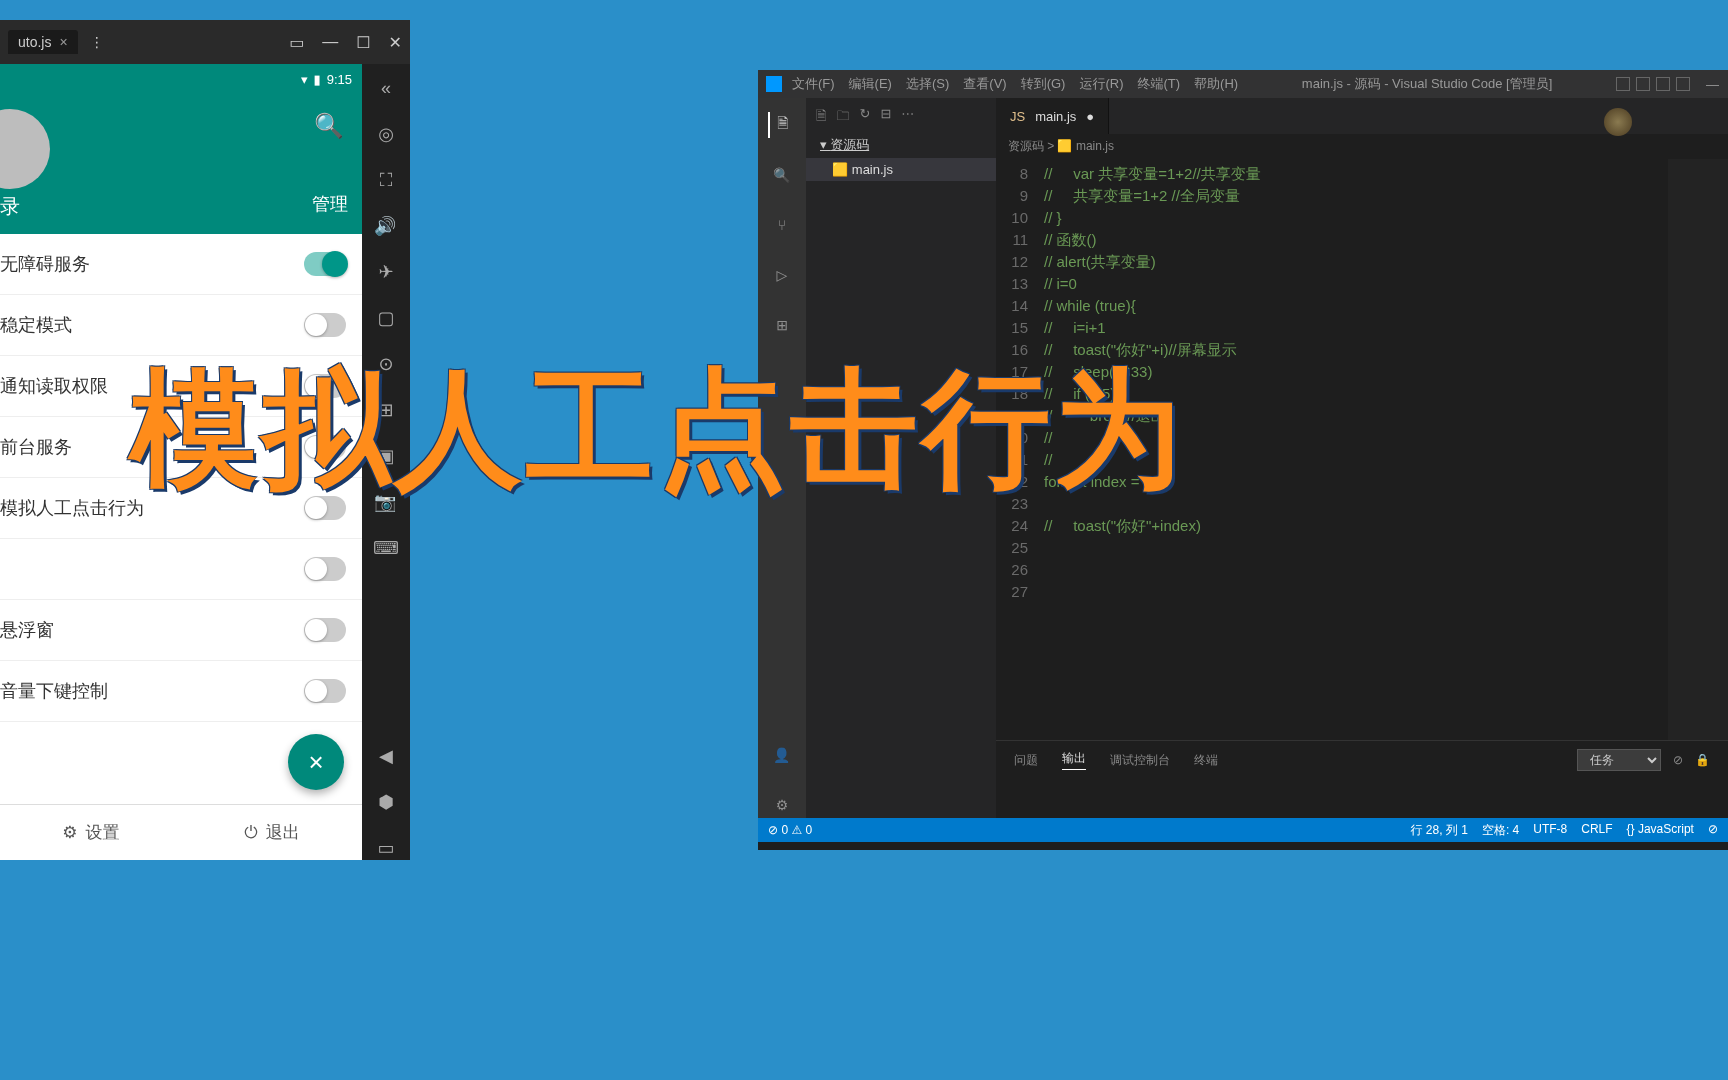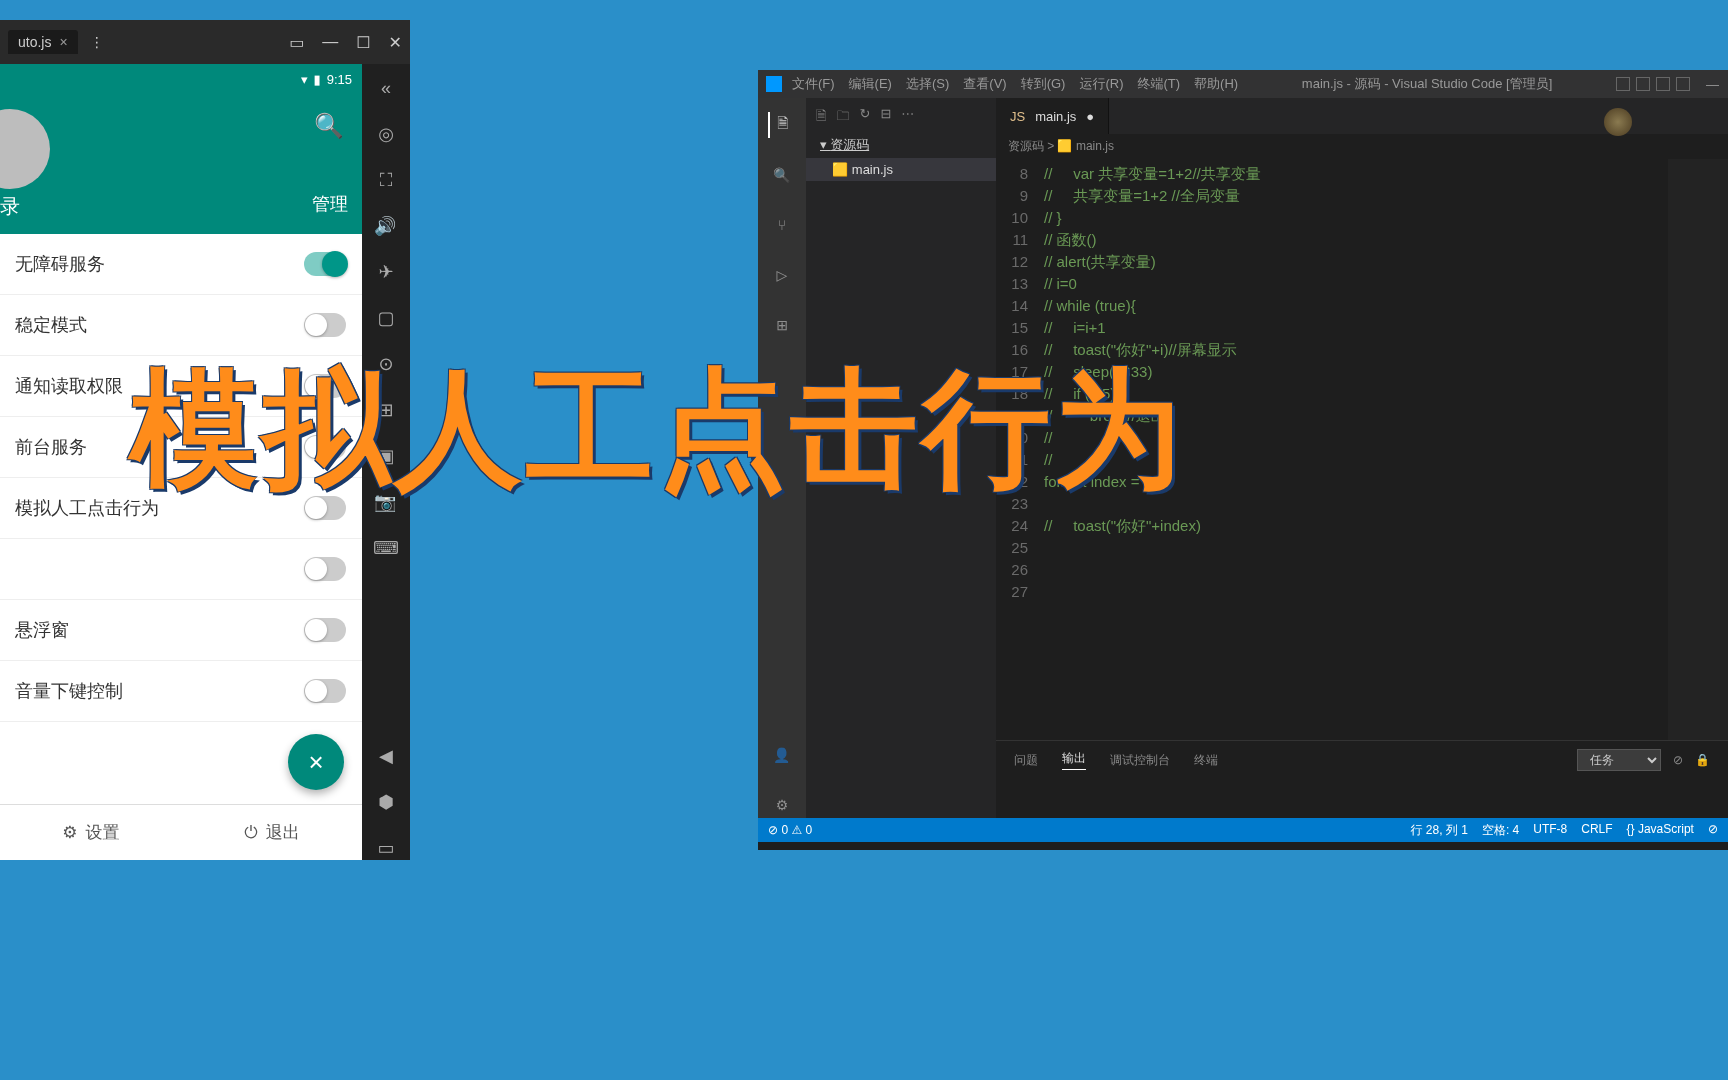--- a/index.html
+++ b/index.html
@@ -18,21 +18,21 @@
 
 
 .statusbar { height:30px; background:#00897b; color:#fff; display:flex; align-items:center; justify-content:flex-end; padding:0 10px; font-size:13px; gap:6px; }
 .header { height:140px; background:#00897b; position:relative; color:#fff; }
 .header .search { position:absolute; right:18px; top:18px; font-size:24px; }
 .header .manage { position:absolute; right:14px; bottom:18px; font-size:18px;text-align:right; }
 .header .avatar { position:absolute; left:-30px; top:15px; width:80px; height:80px; border-radius:50%; background:#bdbdbd; }
 .header .login { position:absolute; left:0; bottom:14px; font-size:20px; }
 .settings-list { background:#fff; }
 .srow { display:flex; align-items:center; justify-content:space-between; padding:18px 16px 18px 0; border-bottom:1px solid #eee; font-size:18px; color:#333; }
-.srow .lbl { padding-left:0;margin-left:15px; }
+.srow .lbl { padding-left:0; }
 .switch { width:42px; height:24px; border-radius:12px; background:#ccc; position:relative; }
 .switch .knob { width:22px; height:22px; border-radius:50%; background:#fff; position:absolute; top:1px; left:1px; box-shadow:0 1px 3px rgba(0,0,0,.3); }
 .switch.on { background:#7fccc4; }
 .switch.on .knob { left:auto; right:-2px; background:#009688; width:26px; height:26px; top:-1px; }
 .bottom-bar { position:absolute; bottom:0; left:0; right:0; height:56px; background:#fff; display:flex; align-items:center; justify-content:space-around; border-top:1px solid #ddd; font-size:17px; color:#555; }
 .bottom-bar .btn { display:flex; align-items:center; gap:8px; }
 .fab { position:absolute; right:18px; bottom:70px; width:56px; height:56px; border-radius:50%; background:#00897b; color:#fff; display:flex; align-items:center; justify-content:center; font-size:26px; box-shadow:0 4px 8px rgba(0,0,0,.3); }
 
 
 .vscode { position:absolute; right:0; top:70px; width:970px; height:780px; background:#1e1e1e; color:#ccc; font-size:14px; }

